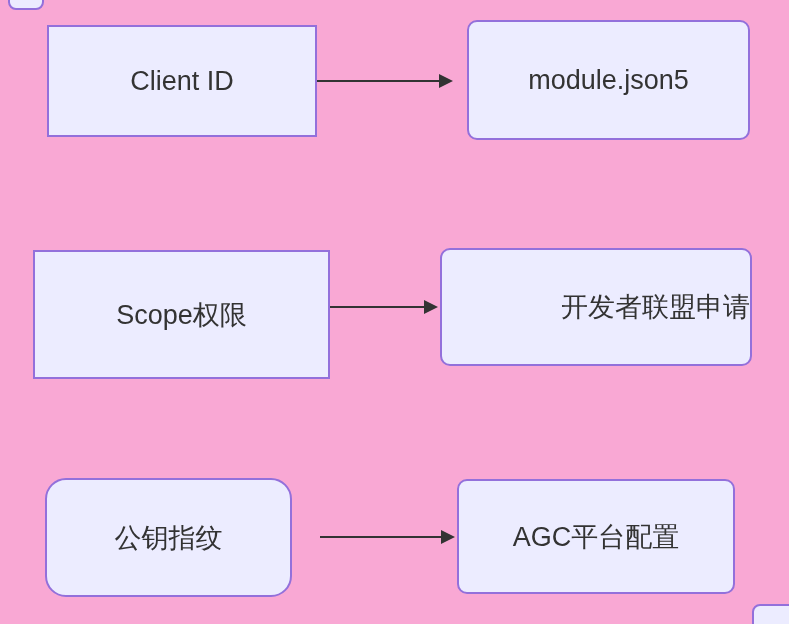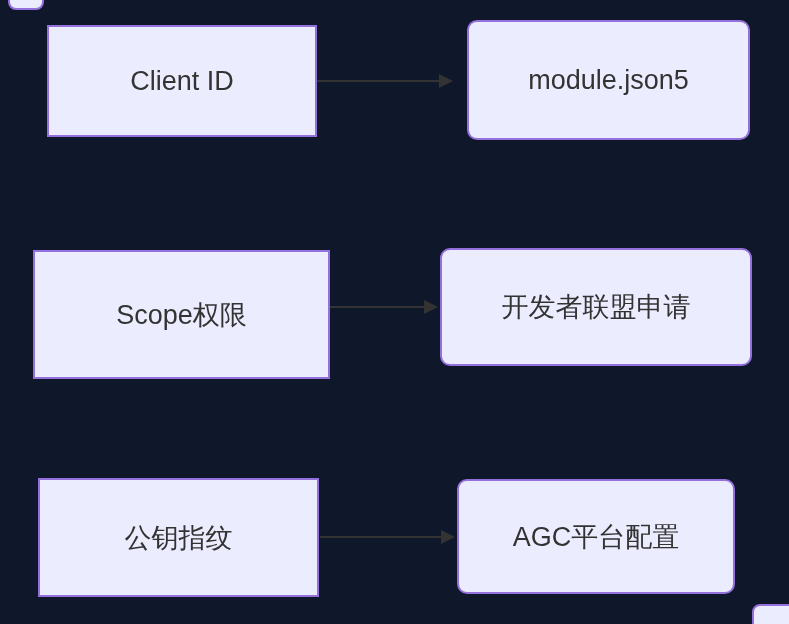--- a/index.html
+++ b/index.html
@@ -7,21 +7,21 @@
     padding: 0;
   }
   body {
     font-family: "Liberation Sans", "DejaVu Sans", sans-serif;
     background: #ffffff;
   }
   .canvas {
     position: relative;
     width: 789px;
     height: 624px;
-    background: #0f172a;
+    background: #f9a8d4;
     overflow: hidden;
   }
   .node {
     position: absolute;
     display: flex;
     align-items: center;
     justify-content: center;
     background: #ECECFF;
     border: 2px solid #9370DB;
     color: #333333;
@@ -72,27 +72,27 @@
       <span>module.json5</span>
     </div>
   </div>
 
   <div class="row">
     <div class="node" style="left:33px; top:250px; width:297px; height:129px;">
       <span>Scope权限</span>
     </div>
     <div class="arrow-line" style="left:330px; top:306px; width:94px;"></div>
     <div class="arrow-head" style="left:424px; top:300px;"></div>
-    <div class="node rounded" style="left:440px; top:248px; width:312px; height:118px;">
+    <div class="node rounded" style="left:440px; top:248px; width:312px; height:118px;justify-content:flex-end;">
       <span>开发者联盟申请</span>
     </div>
   </div>
 
   <div class="row">
-    <div class="node" style="left:38px; top:478px; width:281px; height:119px;">
+    <div class="node" style="left:45px; top:478px; width:247px; height:119px;border-radius:21px;">
       <span>公钥指纹</span>
     </div>
     <div class="arrow-line" style="left:320px; top:536px; width:121px;"></div>
     <div class="arrow-head" style="left:441px; top:530px;"></div>
     <div class="node rounded" style="left:457px; top:479px; width:278px; height:115px;justify-content:center;">
       <span>AGC平台配置</span>
     </div>
   </div>
 
 </div>

